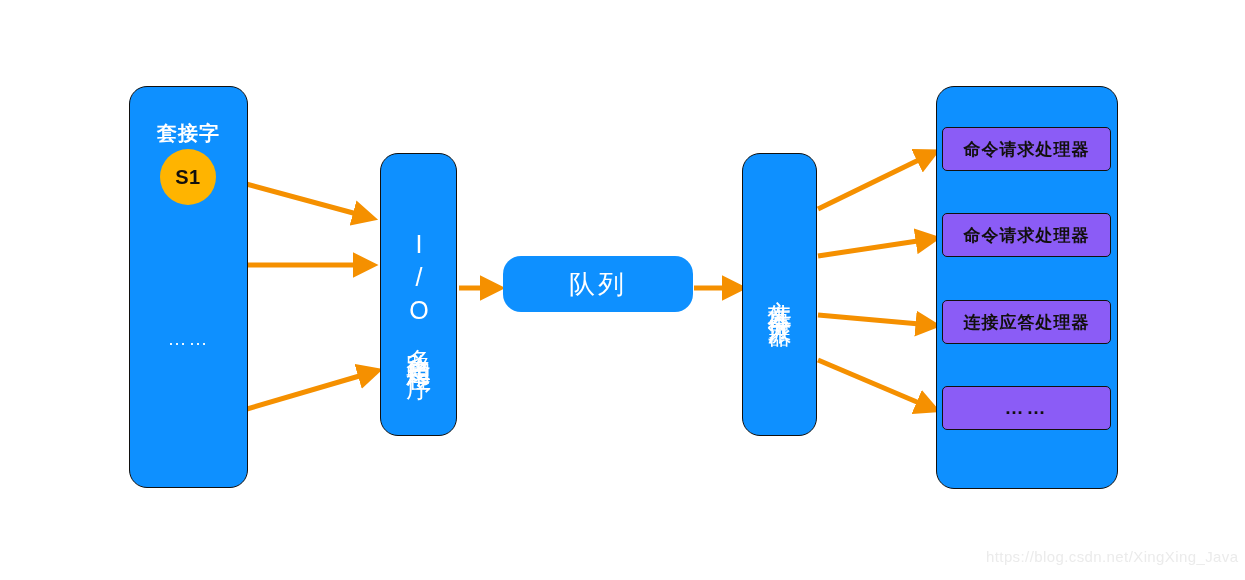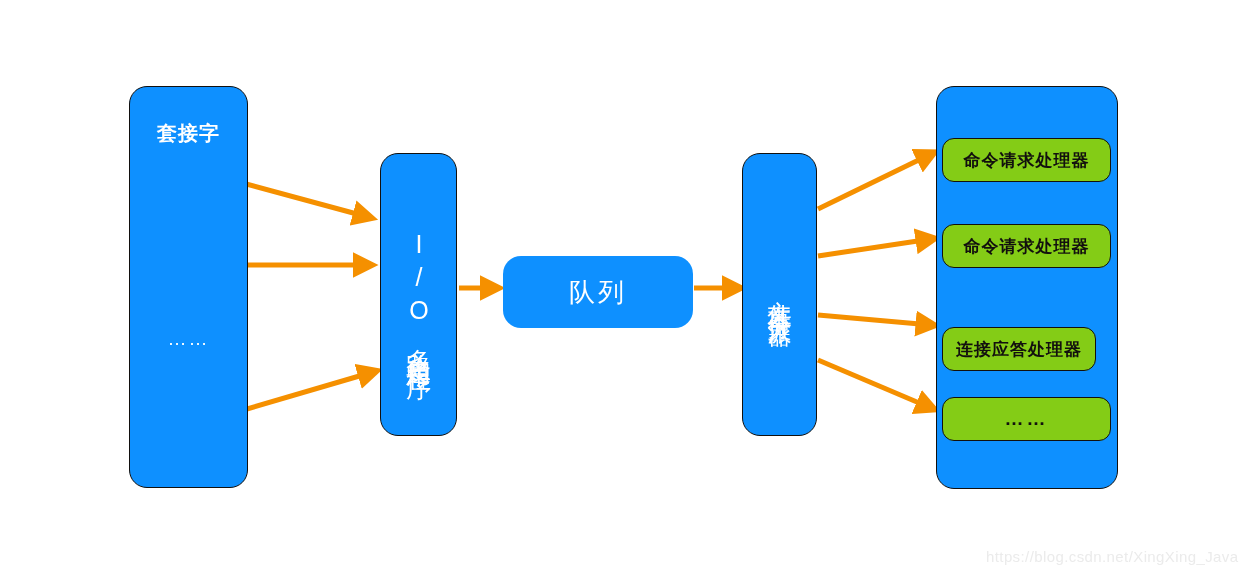--- a/index.html
+++ b/index.html
@@ -92,31 +92,30 @@
 
   .queue-box {
     color: #ffffff;
     font-size: 26px;
     letter-spacing: 3px;
   }
 
   .handler {
     position: absolute;
     box-sizing: border-box;
-    background: #84cc16;
+    background: #8b5cf6;
     border: 1.4px solid #12100e;
-    border-radius: 12px;
+    border-radius: 5px;
     display: flex;
     align-items: center;
     justify-content: center;
     color: #12100e;
     font-size: 17px;
     font-weight: 700;
     letter-spacing: 1px;
-    margin-top: 11px;
   }
   .handler.dots {
     font-size: 19px;
     letter-spacing: 3px;
   }
 
   .watermark {
     position: absolute;
     color: #ebebeb;
     font-size: 15px;
@@ -149,43 +148,44 @@
     <line x1="818" y1="209" x2="931" y2="154" stroke="#f59000" stroke-width="5" marker-end="url(#ah)"></line>
     <line x1="818" y1="256" x2="931" y2="239" stroke="#f59000" stroke-width="5" marker-end="url(#ah)"></line>
     <line x1="818" y1="315" x2="931" y2="325" stroke="#f59000" stroke-width="5" marker-end="url(#ah)"></line>
     <line x1="818" y1="360" x2="931" y2="408" stroke="#f59000" stroke-width="5" marker-end="url(#ah)"></line>
   </svg>
 
   <div class="node blue-container" style="left:129px; top:86px; width:119px; height:402px;">
   </div>
   <div class="socket-title" style="left:129px; top:120px; width:119px;">套接字</div>
 
+  <div class="socket-circle" style="left:160px; top:149px; width:56px; height:56px;">S1</div>
 
 
   <div class="socket-dots" style="left:129px; top:328px; width:119px;">……</div>
 
 
   <div class="node blue-container" style="left:380px; top:153px; width:77px; height:283px;">
     <span class="vert-text">I/O多路复用程序</span>
   </div>
 
-  <div class="node blue-plain" style="left:503px; top:256px; width:190px; height:72px;">
+  <div class="node blue-plain" style="left:503px; top:256px; width:190px; height:56px;">
     <span class="queue-box">队列</span>
   </div>
 
   <div class="node blue-container" style="left:742px; top:153px; width:75px; height:283px;">
     <span class="vert-text" style="font-size:24px; letter-spacing:4px;">文件事件分派器</span>
   </div>
 
   <div class="node blue-container" style="left:936px; top:86px; width:182px; height:403px;">
   </div>
 
   <div class="handler" style="left:942px; top:127px; width:169px; height:44px;">命令请求处理器</div>
 
   <div class="handler" style="left:942px; top:213px; width:169px; height:44px;">命令请求处理器</div>
 
-  <div class="handler" style="left:942px; top:316px; width:154px; height:44px;">连接应答处理器</div>
+  <div class="handler" style="left:942px; top:300px; width:169px; height:44px;">连接应答处理器</div>
 
   <div class="handler dots" style="left:942px; top:386px; width:169px; height:44px;">……</div>
 
   <div class="watermark" style="left:986px; top:548px;">https://blog.csdn.net/XingXing_Java</div>
 
 </div>
 
 </body></html>

